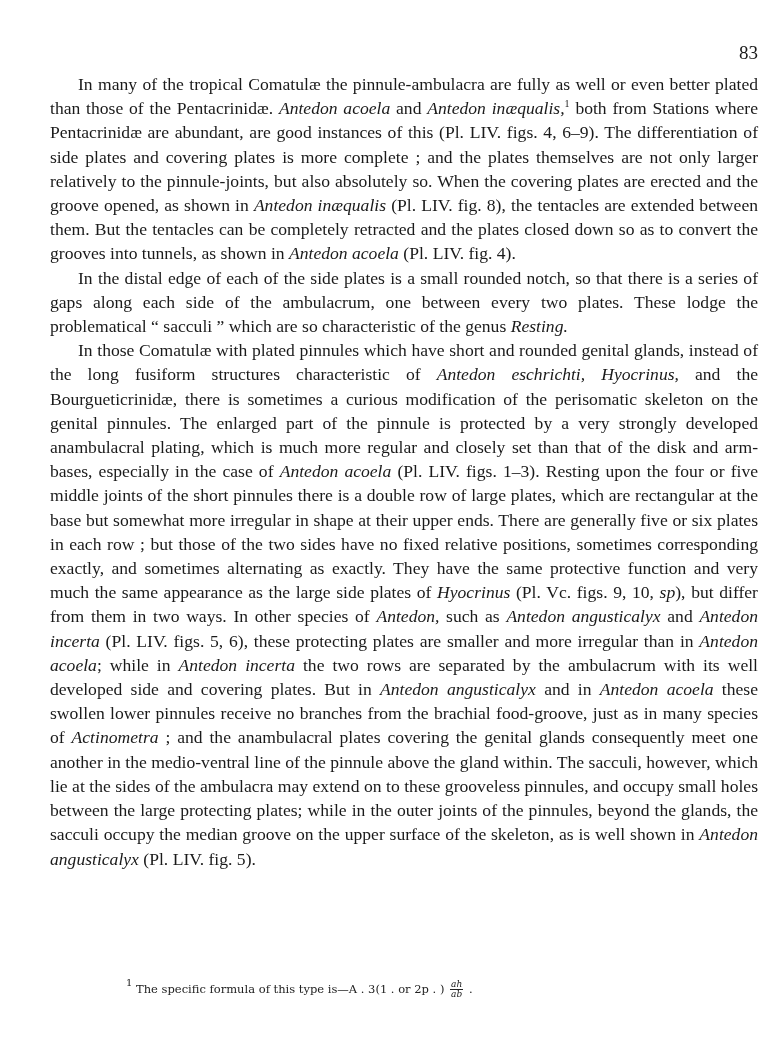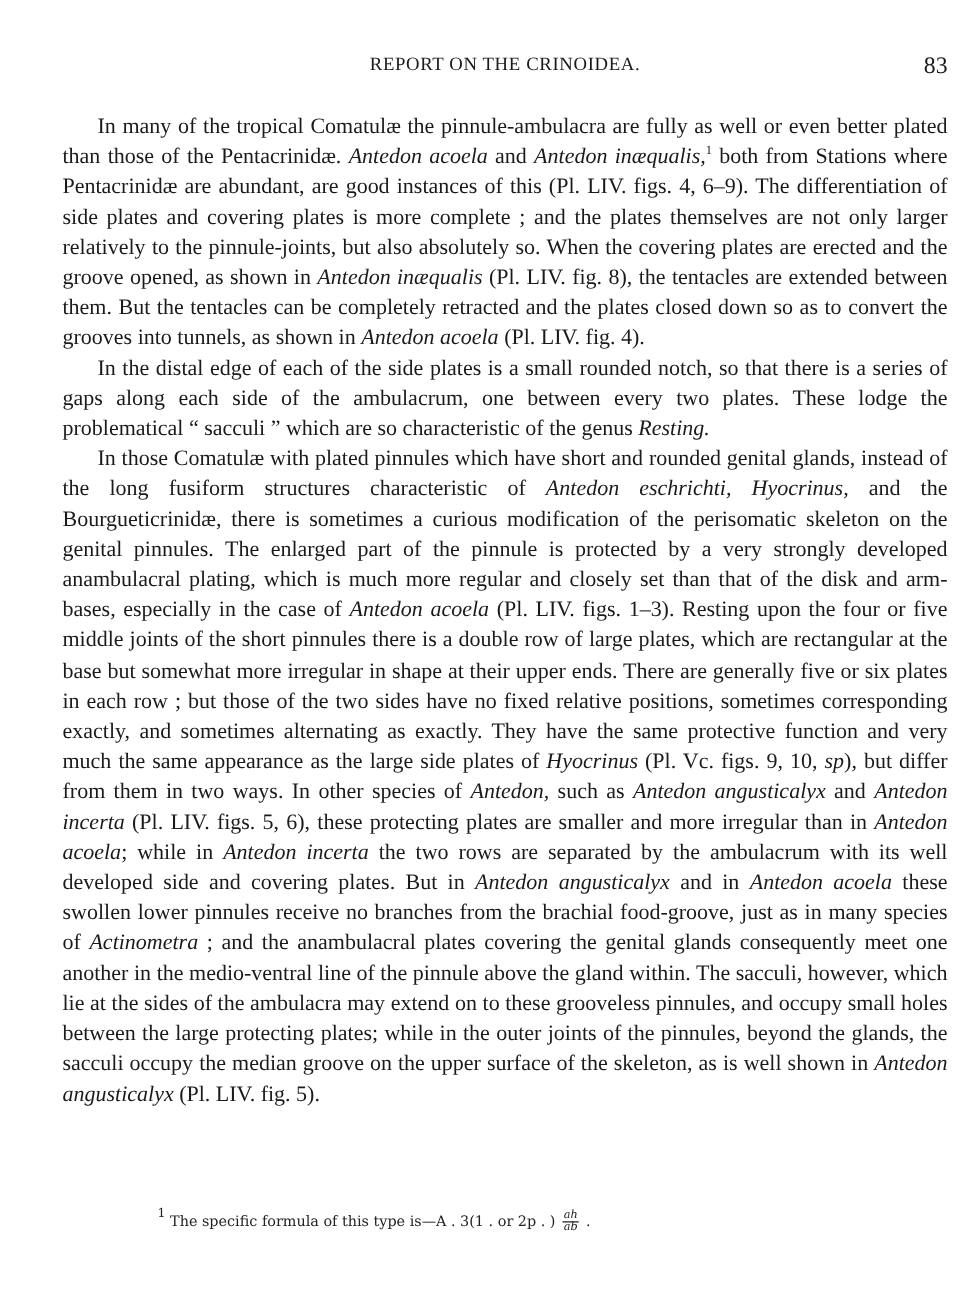--- a/index.html
+++ b/index.html
@@ -3,39 +3,38 @@
 <meta charset="utf-8">
 <style>
   html, body { margin: 0; padding: 0; background: #ffffff; }
   body { width: 776px; height: 1050px; position: relative; overflow: hidden;
          font-family: "DejaVu Serif", "Liberation Serif", serif; color: #1a1a1a; }
   .page { position: absolute; left: 50px; top: 0; width: 708px; }
   .running-head { position: absolute; top: 44px; left: 0; width: 708px; height: 22px;
                   font-family: "Liberation Serif", serif; font-size: 15px; letter-spacing: 0.5px; }
   .running-head .title { position: absolute; left: 0; width: 708px; text-align: center; top: 0; }
   .running-head .folio { position: absolute; right: 0; top: -2px; font-size: 19px; letter-spacing: 0; text-align: center; }
-  .body { position: absolute; top: 88px; left: 0; width: 708px;
+  .body { position: absolute; top: 72px; left: 0; width: 708px;
           font-family: "Liberation Serif", serif; font-size: 17.6px; line-height: 24.2px;
           text-align: justify; }
   .body p { margin: 0; text-indent: 28px; }
   .body i { font-style: italic; }
   sup { font-size: 10px; line-height: 0; vertical-align: 7px; }
   .footnote { position: absolute; top: 964px; left: 126px; width: 500px;
               font-family: "DejaVu Serif", serif; font-weight: normal; font-size: 11.5px; color: #222; }
   .frac { display: inline-block; vertical-align: middle; text-align: center; font-style: italic;
-          font-size: 9px; line-height: 9px; margin: 4px 2px; }
+          font-size: 9px; line-height: 9px; margin: 16px 2px; }
   .frac .num { display: block; border-bottom: 1px solid #222; padding: 0 1px; }
   .frac .den { display: block; padding: 0 1px; }
 </style>
 </head>
 <body>
 
 <div class="page">
   <div class="running-head">
-    <span class="title">REPORT ON THE CRINOIDEA.</span>
     <span class="folio">83</span>
   </div>
 
   <div class="body">
     <p><span>In many of the tropical Comatulæ the pinnule-ambulacra are fully as well or even better plated than those of the Pentacrinidæ.  </span><i>Antedon acoela</i><span> and </span><i>Antedon inæqualis,</i><sup>1</sup><span> both from Stations where Pentacrinidæ are abundant, are good instances of this (Pl. LIV. figs. 4, 6–9).  The differentiation of side plates and covering plates is more complete ; and the plates themselves are not only larger relatively to the pinnule-joints, but also absolutely so.  When the covering plates are erected and the groove opened, as shown in </span><i>Antedon inæqualis</i><span> (Pl. LIV. fig. 8), the tentacles are extended between them.  But the tentacles can be completely retracted and the plates closed down so as to convert the grooves into tunnels, as shown in </span><i>Antedon acoela</i><span> (Pl. LIV. fig. 4).</span></p>
     <p><span>In the distal edge of each of the side plates is a small rounded notch, so that there is a series of gaps along each side of the ambulacrum, one between every two plates. These lodge the problematical “ sacculi ” which are so characteristic of the genus </span><i>Resting.</i></p>
     <p><span>In those Comatulæ with plated pinnules which have short and rounded genital glands, instead of the long fusiform structures characteristic of </span><i>Antedon eschrichti, Hyocrinus,</i><span> and the Bourgueticrinidæ, there is sometimes a curious modification of the perisomatic skeleton on the genital pinnules.  The enlarged part of the pinnule is protected by a very strongly developed anambulacral plating, which is much more regular and closely set than that of the disk and arm-bases, especially in the case of </span><i>Antedon acoela</i><span> (Pl. LIV. figs. 1–3).  Resting upon the four or five middle joints of the short pinnules there is a double row of large plates, which are rectangular at the base but somewhat more irregular in shape at their upper ends.  There are generally five or six plates in each row ; but those of the two sides have no fixed relative positions, sometimes corresponding exactly, and sometimes alternating as exactly.  They have the same protective function and very much the same appearance as the large side plates of </span><i>Hyocrinus</i><span> (Pl. Vc. figs. 9, 10, </span><i>sp</i><span>), but differ from them in two ways.  In other species of </span><i>Antedon,</i><span> such as </span><i>Antedon angusticalyx</i><span> and </span><i>Antedon incerta</i><span> (Pl. LIV. figs. 5, 6), these protecting plates are smaller and more irregular than in </span><i>Antedon acoela</i><span>; while in </span><i>Antedon incerta</i><span> the two rows are separated by the ambulacrum with its well developed side and covering plates.  But in </span><i>Antedon angusticalyx</i><span> and in </span><i>Antedon acoela</i><span> these swollen lower pinnules receive no branches from the brachial food-groove, just as in many species of </span><i>Actinometra</i><span> ; and the anambulacral plates covering the genital glands consequently meet one another in the medio-ventral line of the pinnule above the gland within.  The sacculi, however, which lie at the sides of the ambulacra may extend on to these grooveless pinnules, and occupy small holes between the large protecting plates; while in the outer joints of the pinnules, beyond the glands, the sacculi occupy the median groove on the upper surface of the skeleton, as is well shown in </span><i>Antedon angusticalyx</i><span> (Pl. LIV. fig. 5).</span></p>
   </div>
 </div>
 

